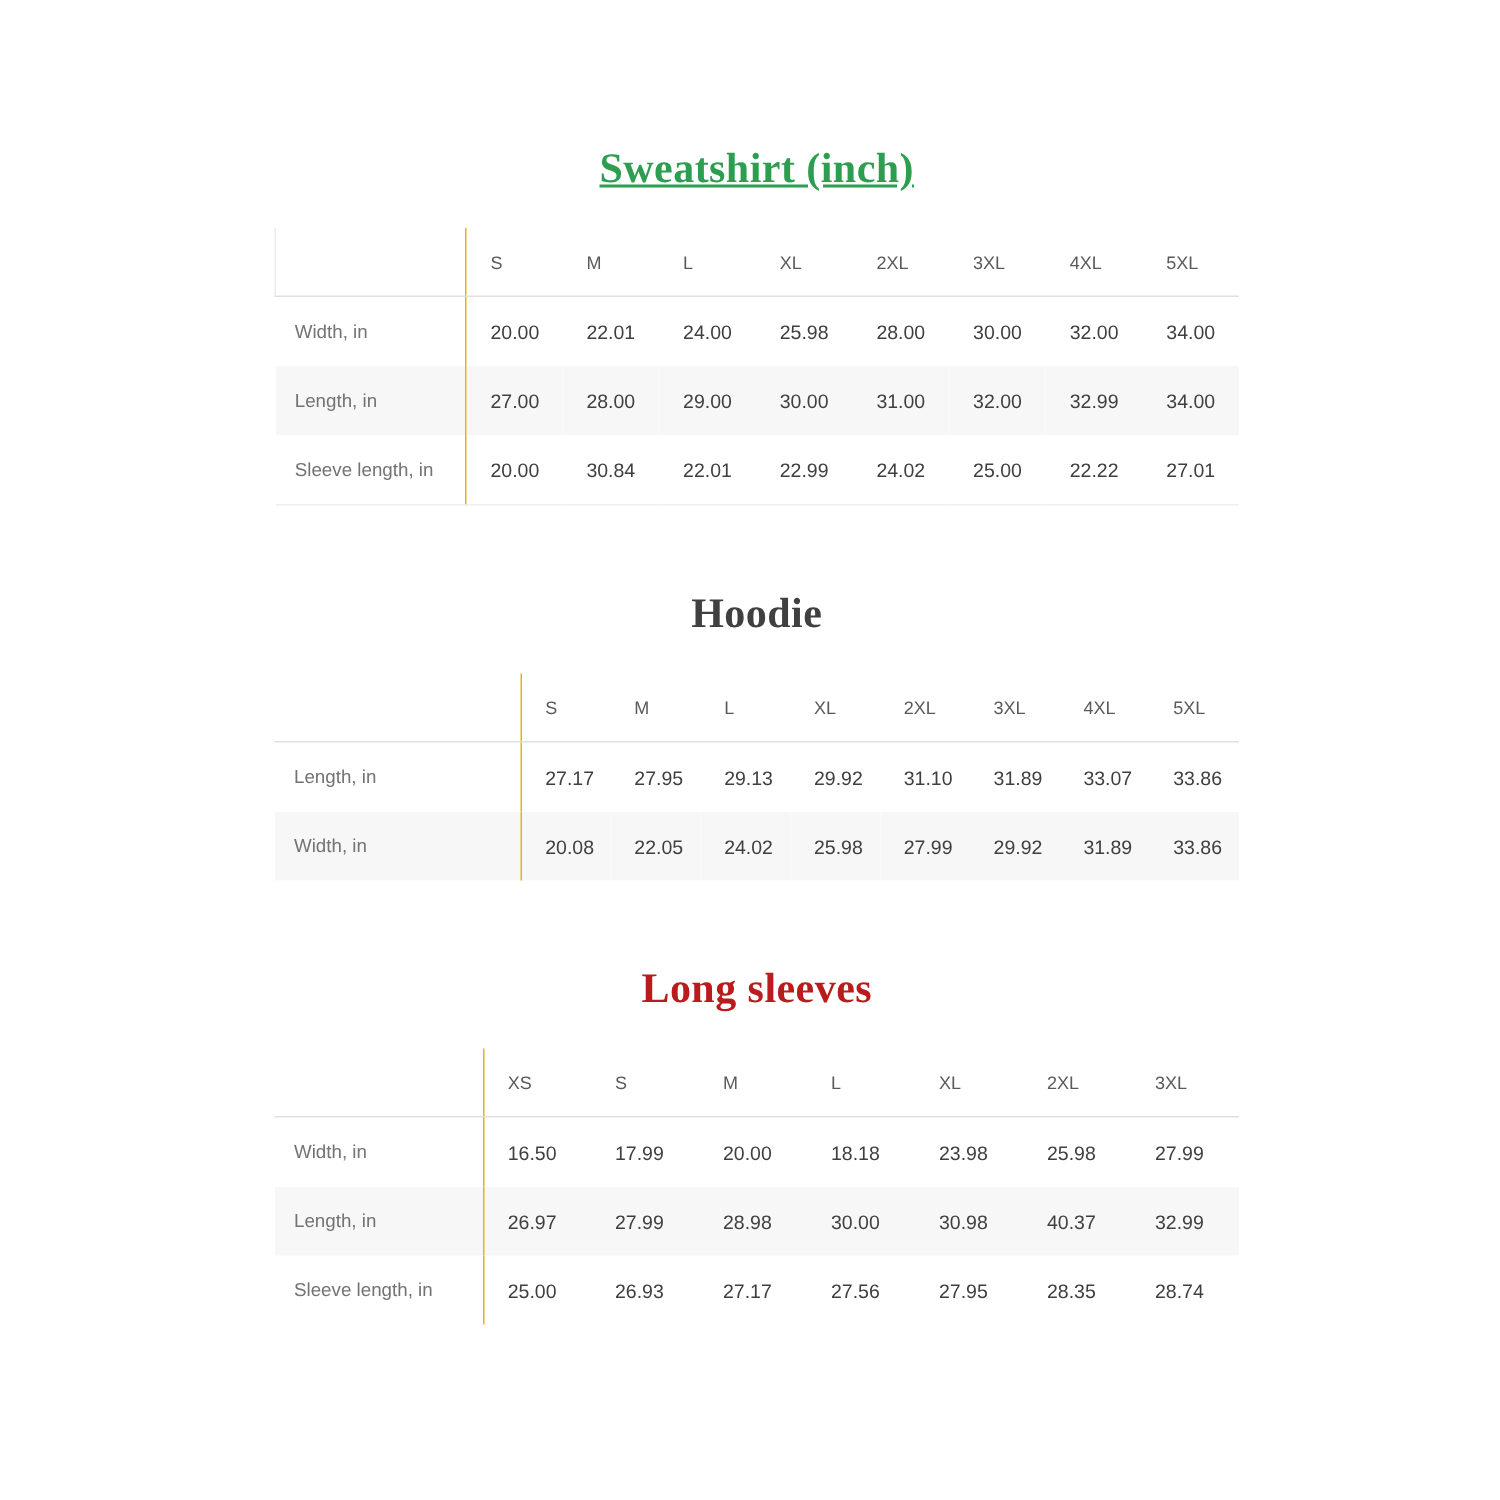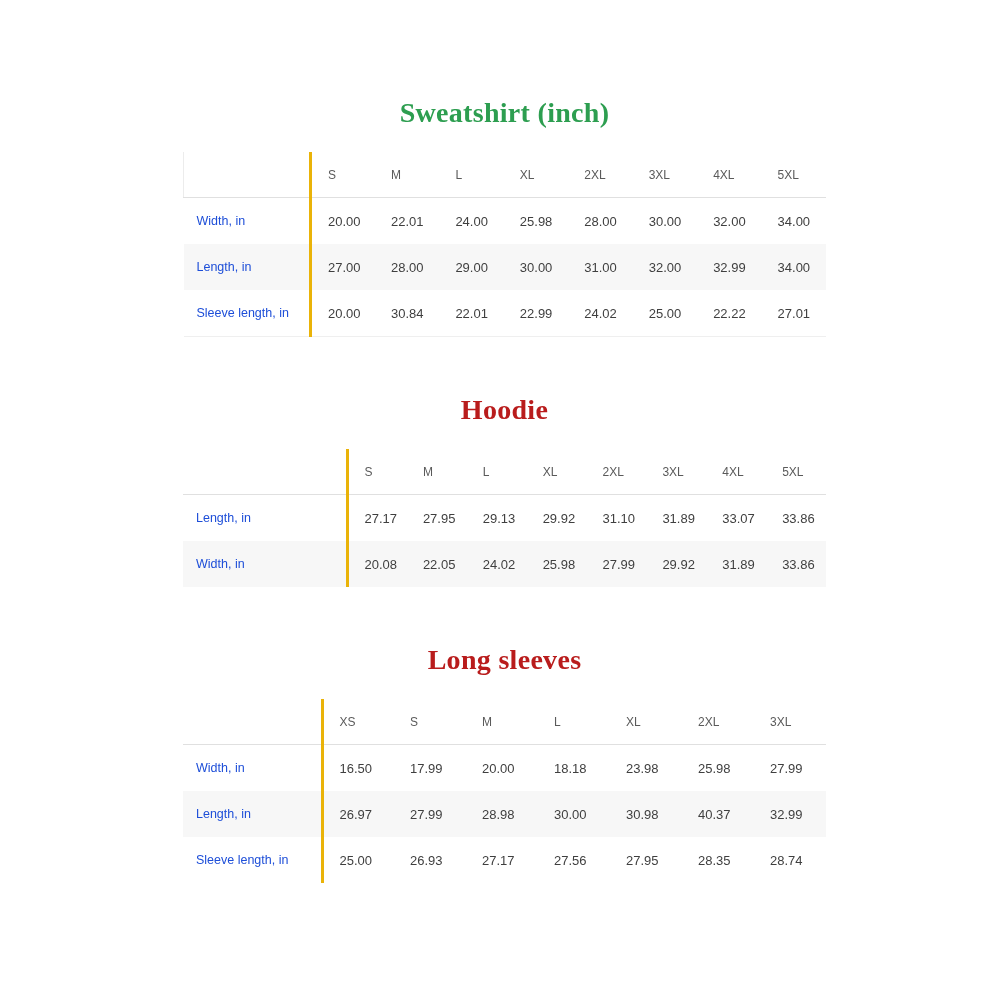--- a/index.html
+++ b/index.html
@@ -42,40 +42,40 @@
     color: #5a5a5a;
     border-bottom: 1px solid #e0e0e0;
   }
   .size-table tbody td {
     height: 46px;
     font-size: 13px;
     color: #3f3f3f;
   }
   .size-table .label-cell {
     padding-left: 13px;
-    border-right: 3px solid #eab308;
+    border-right: 1px solid #eab308;
     font-size: 12.5px;
-    color: #1d4ed8;
+    color: #737373;
   }
   .size-table tbody tr:nth-child(even) { background: #f7f7f7; }
   
   .t0 col.label-col { width: 127px; }
   .t1 col.label-col { width: 164px; }
   .t2 col.label-col { width: 139px; }
   
   .t0 tbody tr:last-child td { border-bottom: 1px solid #efefef; }
   .t0 thead th.label-cell { border-left: 1px solid #ececec; }
 </style>
 </head>
 <body>
 
 <div class="content">
 
   <section class="size-section t0">
-    <h2 class="section-title" style="color: rgb(45, 158, 80);">Sweatshirt (inch)</h2>
+    <h2 class="section-title" style="color: rgb(45, 158, 80); text-decoration: underline;">Sweatshirt (inch)</h2>
     <table class="size-table">
         <colgroup>
           <col class="label-col">
           <col>
           <col>
           <col>
           <col>
           <col>
           <col>
           <col>
@@ -126,21 +126,21 @@
             <td>24.02</td>
             <td>25.00</td>
             <td>22.22</td>
             <td>27.01</td>
           </tr>
         </tbody>
       </table>
   </section>
 
   <section class="size-section t1">
-    <h2 class="section-title" style="color: #b91c1c;">Hoodie</h2>
+    <h2 class="section-title" style="color: #404040;">Hoodie</h2>
     <table class="size-table">
         <colgroup>
           <col class="label-col">
           <col>
           <col>
           <col>
           <col>
           <col>
           <col>
           <col>

